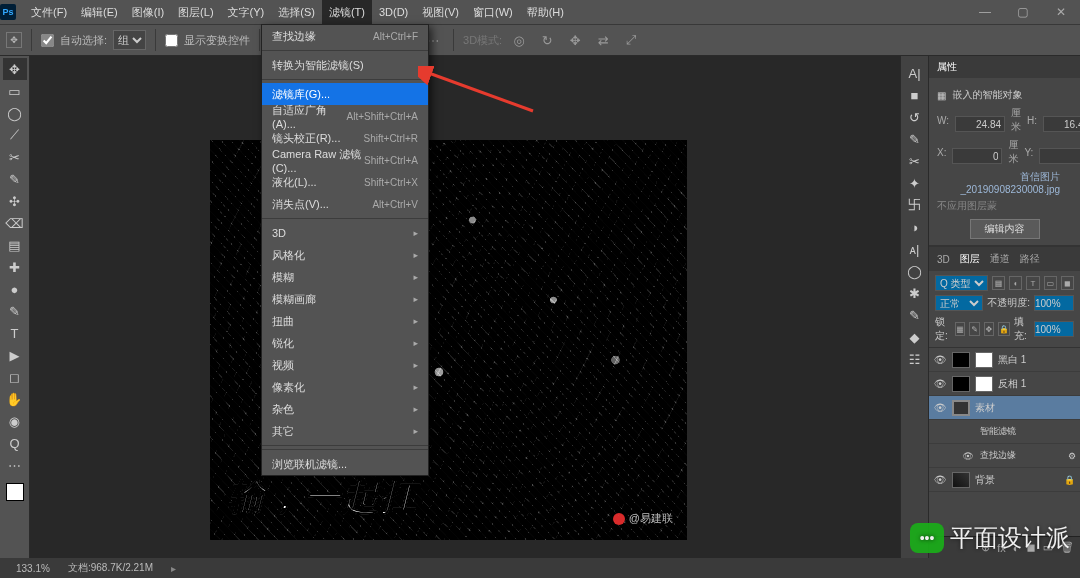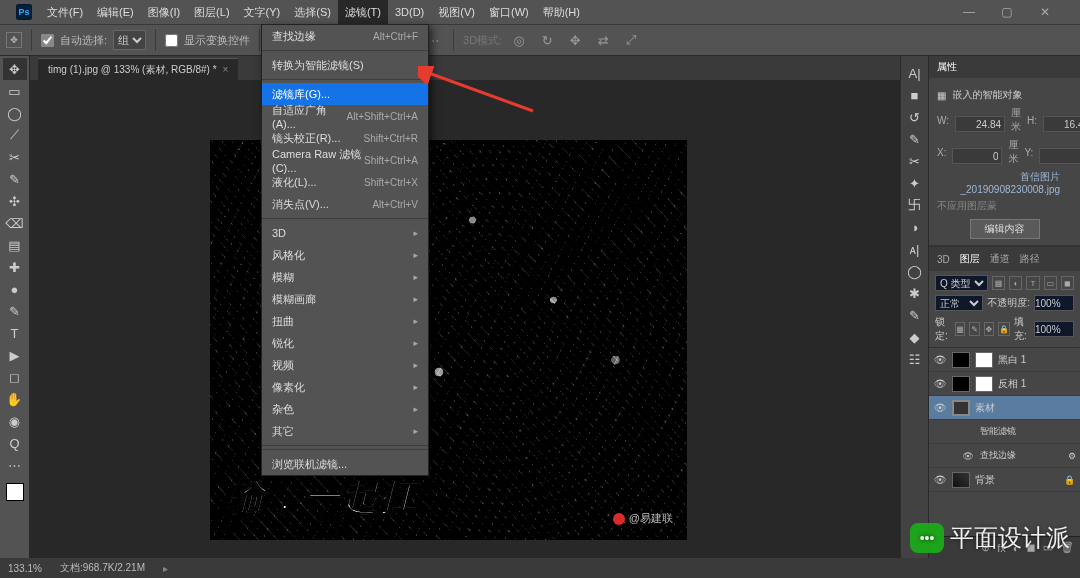--- a/index.html
+++ b/index.html
@@ -1,19 +1,19 @@
 <!DOCTYPE html>
 <html><head>
 <meta charset="utf-8">
 <style>
 * { margin:0; padding:0; box-sizing:border-box; font-family:"Microsoft YaHei",sans-serif; user-select:none; }
 body { width:1080px; height:578px; background:#323232; color:#ccc; font-size:11px; overflow:hidden; position:relative; }
 
 
-.titlebar { height:24px; background:#535353; display:flex; align-items:center; padding:0 16px; }
+.titlebar { height:24px; background:#535353; display:flex; align-items:center; padding:0 0; }
 .titlebar .ps-logo { width:16px; height:16px; background:#001e36; border-radius:2px; margin-right:8px; display:flex; align-items:center; justify-content:center; color:#31a8ff; font-size:9px; font-weight:bold; }
 .titlebar .menu-item { padding:0 7px; height:24px; line-height:24px; cursor:pointer; color:#ddd; }
 .titlebar .menu-item.open { background:#282828; }
 .titlebar .win-controls { margin-left:auto; display:flex; }
 .titlebar .win-btn { width:38px; height:24px; text-align:center; line-height:24px; color:#aaa; font-size:12px; }
 
 
 .optionsbar { height:32px; background:#535353; border-top:1px solid #383838; border-bottom:1px solid #2a2a2a; display:flex; align-items:center; padding:0 6px; gap:6px; color:#bbb; }
 .optionsbar .small-icon { width:16px; height:16px; border:1px solid #777; display:flex; align-items:center; justify-content:center; font-size:9px; }
 .optionsbar input[type=checkbox] { accent-color:#888; }
@@ -82,37 +82,37 @@
 .pprop .link { color:#9db8d8; margin:4px 12px; font-size:10px;text-align:right; }
 .pprop .btnrow { text-align:center; margin-top:6px; }
 .pprop .btnrow button { background:#5a5a5a; border:1px solid #777; color:#ddd; font-size:10px; padding:2px 14px; }
 
 .layers { flex:1; display:flex; flex-direction:column; border-top:1px solid #333; }
 .layers .ltab { height:24px; background:#3a3a3a; display:flex; align-items:center; gap:10px; padding:0 8px; }
 .layers .ltab span{ color:#aaa; }
 .layers .ltab span.act{ color:#fff; }
 .layers .lopt { padding:4px 6px; display:flex; flex-direction:column; gap:4px; border-bottom:1px solid #333; }
 .layers .lopt .r { display:flex; align-items:center; gap:4px; }
-.layers .lopt select, .layers .lopt input { background:#0f172a; border:1px solid #555; color:#ccc; font-size:10px; height:16px; }
+.layers .lopt select, .layers .lopt input { background:#0369a1; border:1px solid #555; color:#ccc; font-size:10px; height:16px; }
 .layers .lopt .mini { width:14px; height:14px; border:1px solid #666; display:inline-flex; align-items:center; justify-content:center; font-size:8px; color:#aaa; }
 .layers .llist { flex:1; overflow:auto; }
 .layers .lrow { display:flex; align-items:center; height:24px; padding:0 4px; gap:5px; border-bottom:1px solid #3c3c3c; }
 .layers .lrow.sel { background:#5a7ca0; }
 .layers .lrow .eye { width:14px; text-align:center; color:#ccc; }
 .layers .lrow .thumb { width:18px; height:16px; background:#fff; border:1px solid #666; }
 .layers .lrow .thumb.inv { background:#000; }
 .layers .lrow .thumb.img { background:linear-gradient(45deg,#111,#333); }
 .layers .lrow .thumb.so { background:#333; border:2px solid #888; }
 .layers .lrow .name { flex:1; white-space:nowrap; overflow:hidden; text-overflow:ellipsis; }
 .layers .lrow .lock { color:#aaa; font-size:9px; }
 .layers .lrow.indent { padding-left:32px; font-size:9px; }
 .layers .lfoot { height:22px; background:#3a3a3a; border-top:1px solid #222; display:flex; align-items:center; justify-content:flex-end; gap:7px; padding:0 6px; color:#aaa; font-size:11px; }
 
 
-.statusbar { position:absolute; left:0; right:0; bottom:0; height:20px; background:#3a3a3a; display:flex; align-items:center; gap:18px; padding:0 8px; font-size:10px; color:#bbb; }
+.statusbar { position:absolute; left:0; right:0; bottom:0; height:20px; background:#3a3a3a; display:flex; align-items:center; gap:18px; padding:0 16px; font-size:10px; color:#bbb; }
 .statusbar .tri { color:#888; }
 
 
 .wechat { position:absolute; right:10px; bottom:24px; display:flex; align-items:center; gap:6px; color:#fff; font-size:24px; z-index:200; opacity:.92; text-shadow:0 0 4px rgba(0,0,0,.7); }
 .wechat .bubble { width:34px; height:30px; background:#1aad19; border-radius:8px; position:relative; }
 .wechat .bubble::after{ content:"•••"; position:absolute; inset:0; color:#fff; display:flex; align-items:center; justify-content:center; font-size:14px; }
 </style>
 </head>
 <body>
 
@@ -185,26 +185,20 @@
         <div class="tool">◻</div>
         <div class="tool">✋</div>
         <div class="tool">◉</div>
         <div class="tool">Q</div>
         <div class="tool">⋯</div>
       </div>
     <div class="swatch"></div>
   </div>
 
   <div class="canvas-wrap">
-    <div class="tabbar">
-      <div class="doctab">
-        <span>timg (1).jpg @ 133% (素材, RGB/8#) *</span>
-        <span class="x">×</span>
-      </div>
-    </div>
     <div class="canvas">
       <div class="canvas-text">输，一起扛</div>
       <div class="canvas-wm">
           <span class="dot"></span>
           <span>@易建联</span>
         </div>
     </div>
   </div>
 
   <div class="rightbar">

